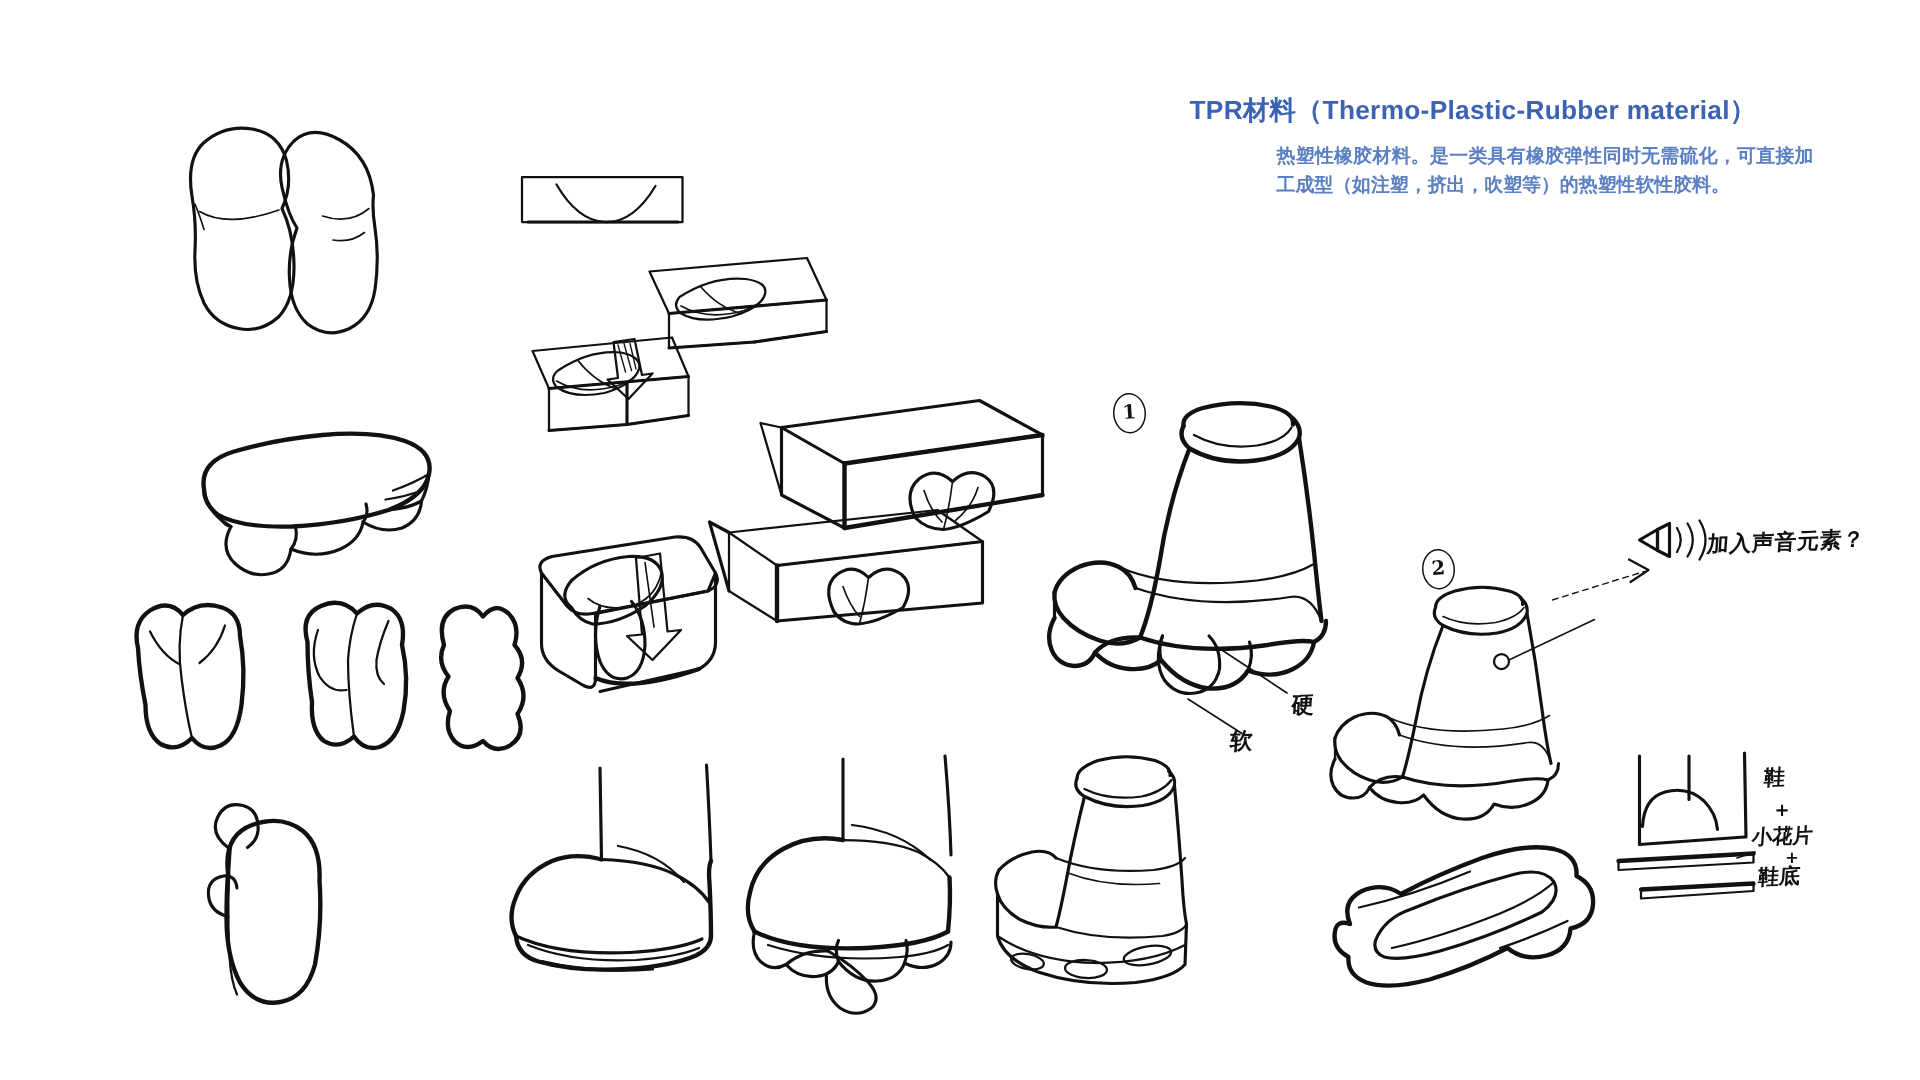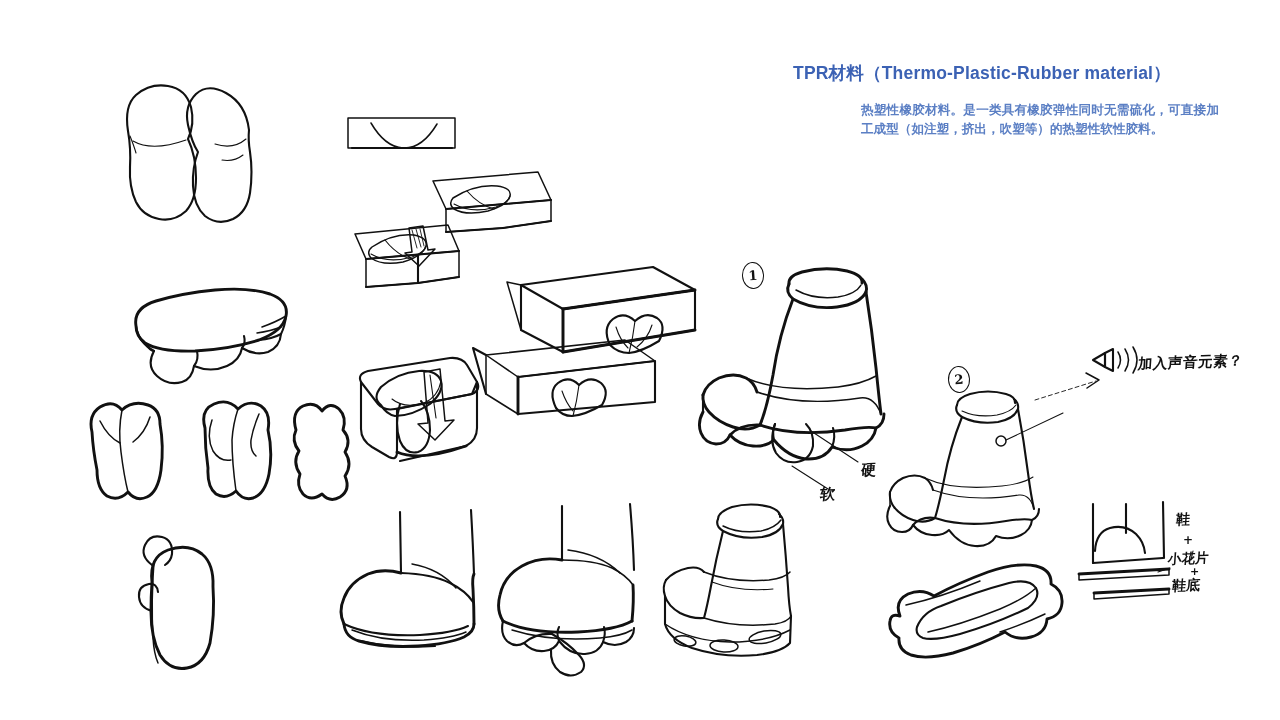--- a/index.html
+++ b/index.html
@@ -29,21 +29,21 @@
     line-height:1.3;
   }
   .body-block{
     margin-top:10px;
     padding-left:52px;
     color:#5b7fc4;
     font-size:12.6px;
     line-height:1.52;
     font-weight:600;
   }
-  .body-block p{margin:16px;}
+  .body-block p{margin:6px;}
   .para-justify{
     text-align:justify;
     text-align-last:left;
     width:358px;
   }
   .para-plain{width:372px;}
 
   
   .hand{
     position:absolute;

